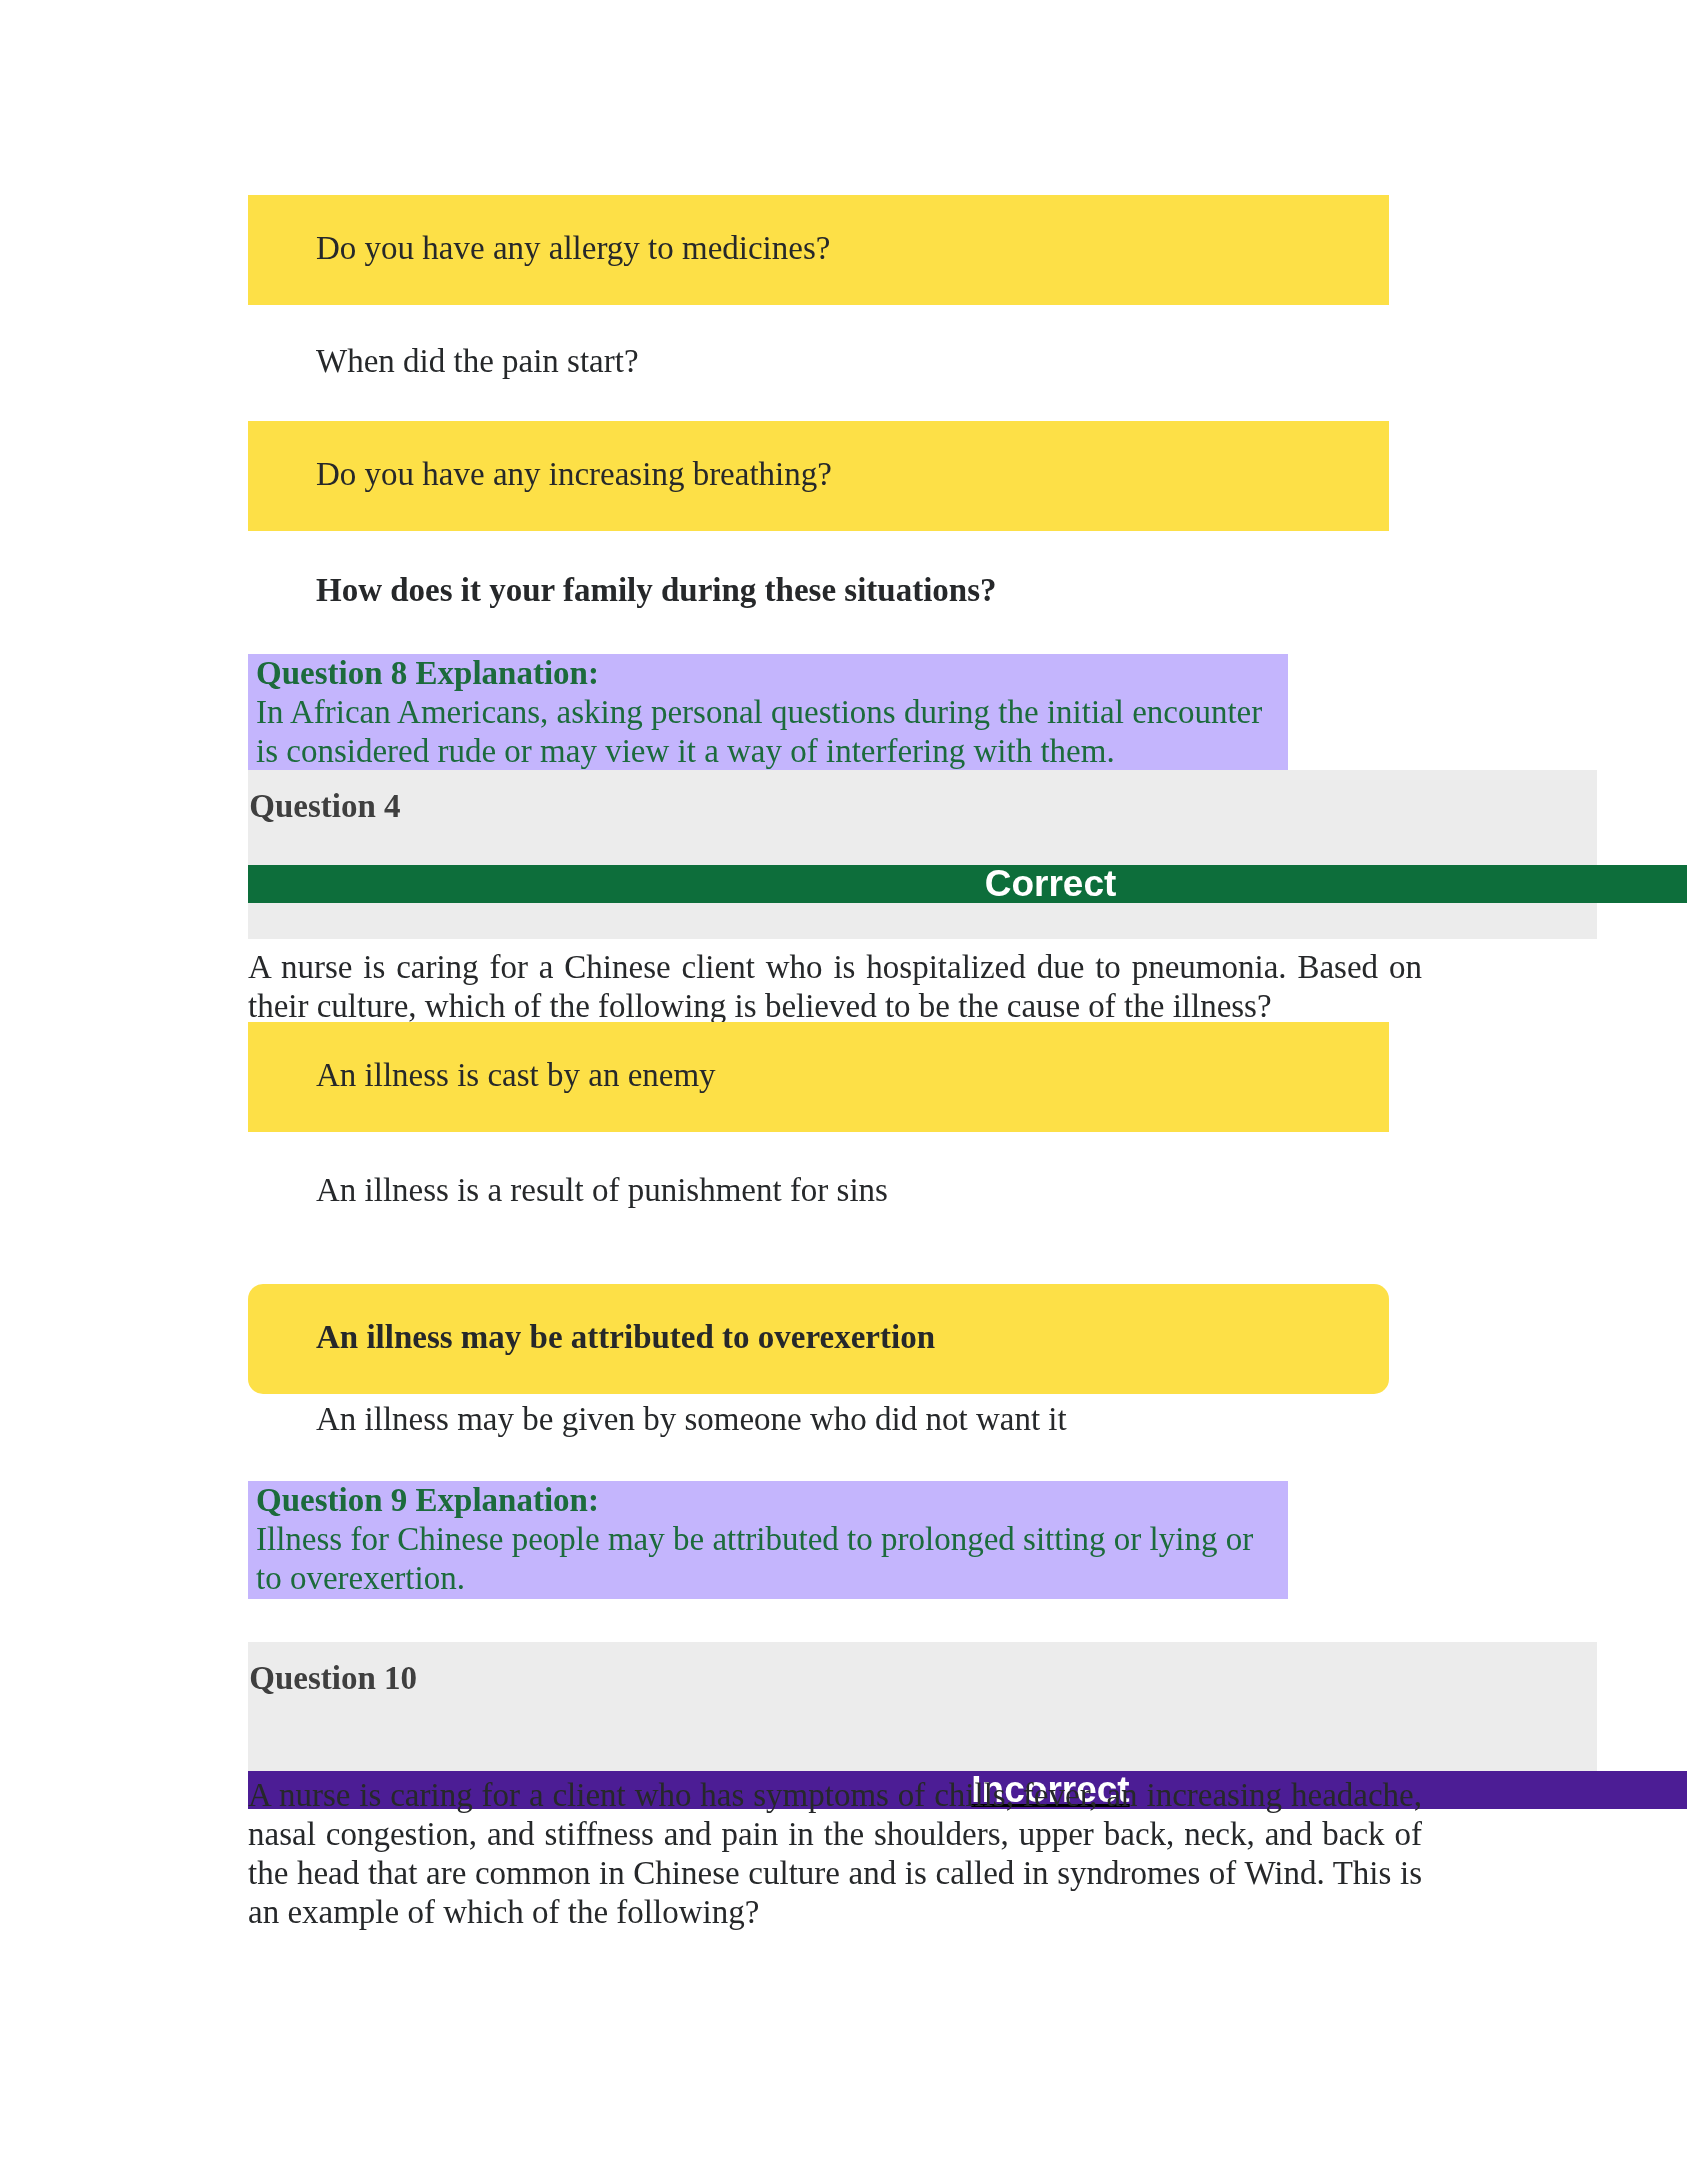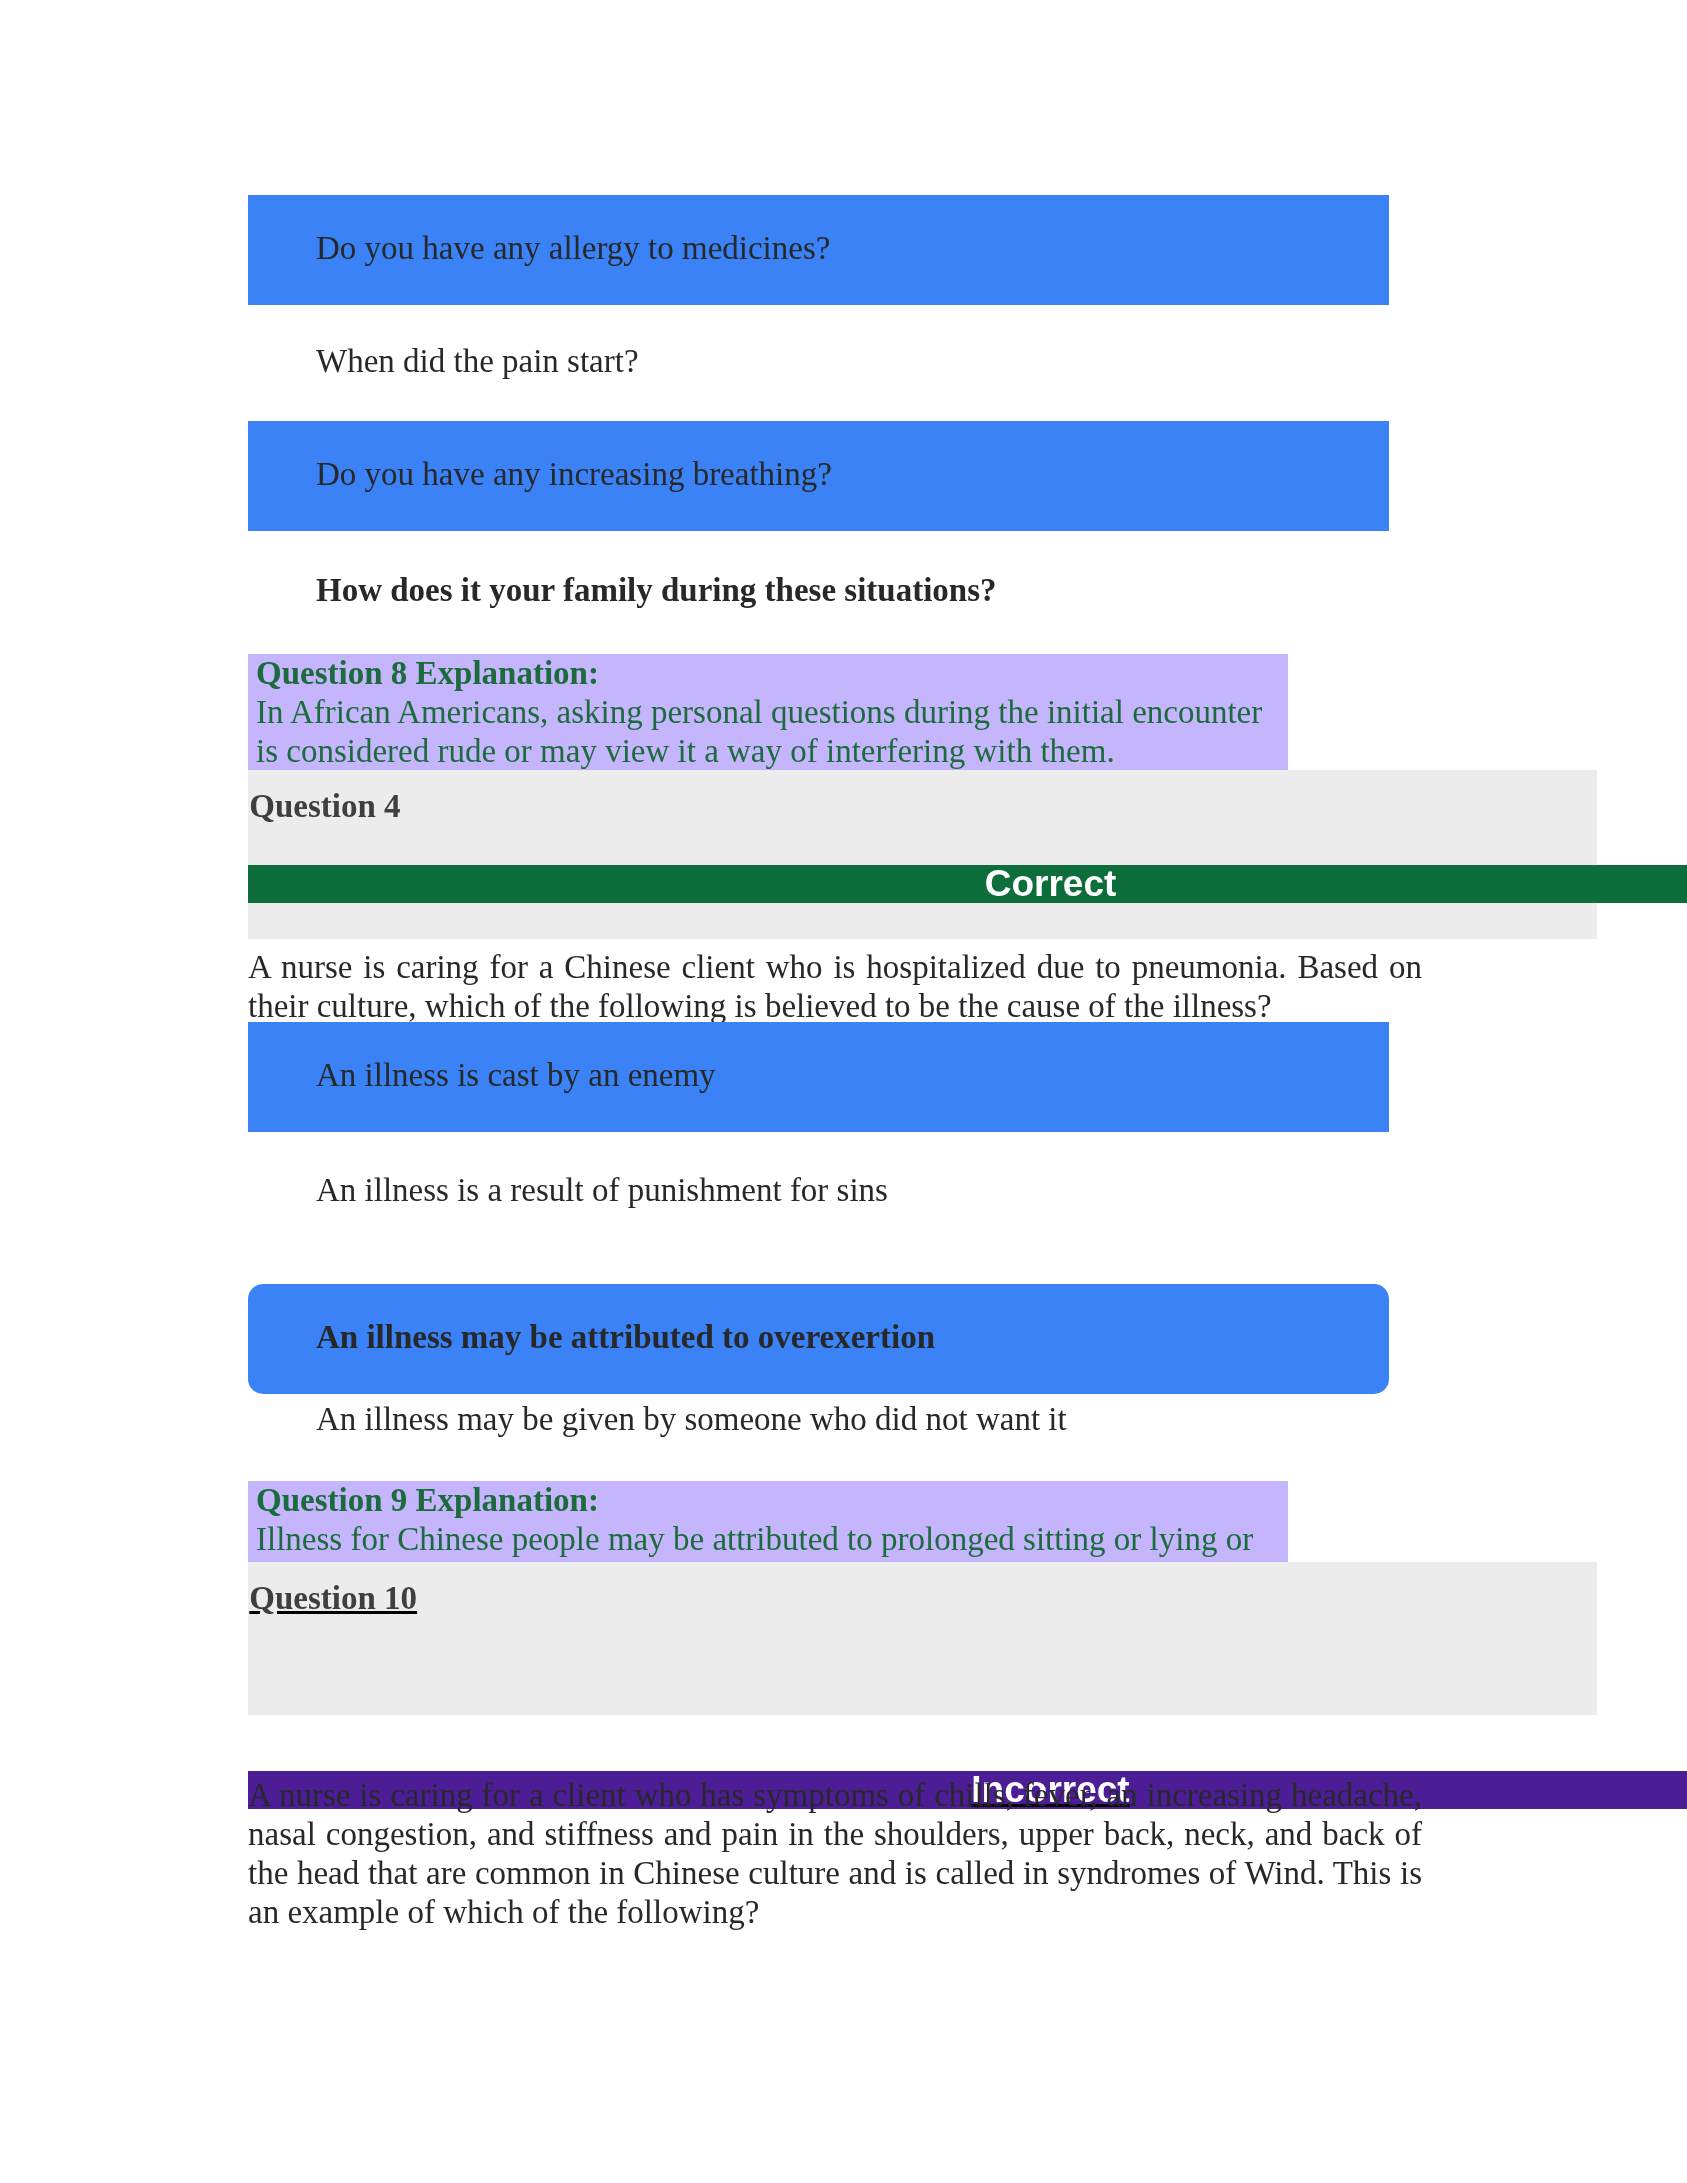--- a/index.html
+++ b/index.html
@@ -3,21 +3,21 @@
 <meta charset="utf-8">
 <title>Quiz Review</title>
 <style>
   html,body{margin:0;padding:0;background:#ffffff;}
   body{width:1687px;height:2183px;font-family:"Liberation Serif",serif;}
   .page{position:relative;width:1687px;height:2183px;overflow:hidden;background:#ffffff;}
 
   
   .opt{position:absolute;left:248px;width:1141px;height:110px;box-sizing:border-box;
        font-size:33px;color:#26282a;display:flex;align-items:center;padding-left:68px;padding-bottom:2.6px;}
-  .opt.shade{background:#3b82f6;}
+  .opt.shade{background:#fde047;}
   .opt.bold{font-weight:bold;}
 
   
   .qtext{position:absolute;left:248px;width:1174px;font-size:33px;line-height:39px;
          text-align:justify;color:#26282a;}
 
   
   .expl{position:absolute;left:248px;width:1040px;background:#c4b5fd;box-sizing:border-box;
         color:#1c6b3c;font-size:33px;line-height:39px;padding:0 8px 1.3px 8px;}
   .expl .eh{font-weight:bold;display:block;}
@@ -72,21 +72,21 @@
     <span>An illness may be attributed to overexertion</span>
   </div>
   <div class="opt" style="top:1366px;">
     <span>An illness may be given by someone who did not want it</span>
   </div>
 
   <div class="expl" style="top:1481px;">
     <span class="eh">Question 9 Explanation:</span><span class="eb">Illness for Chinese people may be attributed to prolonged sitting or lying or to overexertion.</span>
   </div>
 
-  <div class="qhead" style="top:1562px;height:153px;text-decoration:underline;">
+  <div class="qhead" style="top:1642px;height:153px;">
     <div class="t">Question 10</div>
   </div>
   <div class="bar" style="top: 1771px; background: #4c1d95; text-decoration: underline;">
     <span>Incorrect</span>
   </div>
   <div class="qtext" style="top:1776px;">A nurse is caring for a client who has symptoms of chills, fever, an increasing headache, nasal congestion, and stiffness and pain in the shoulders, upper back, neck, and back of the head that are common in Chinese culture and is called in syndromes of Wind. This is an example of which of the following?</div>
 
 </div>
 
 

